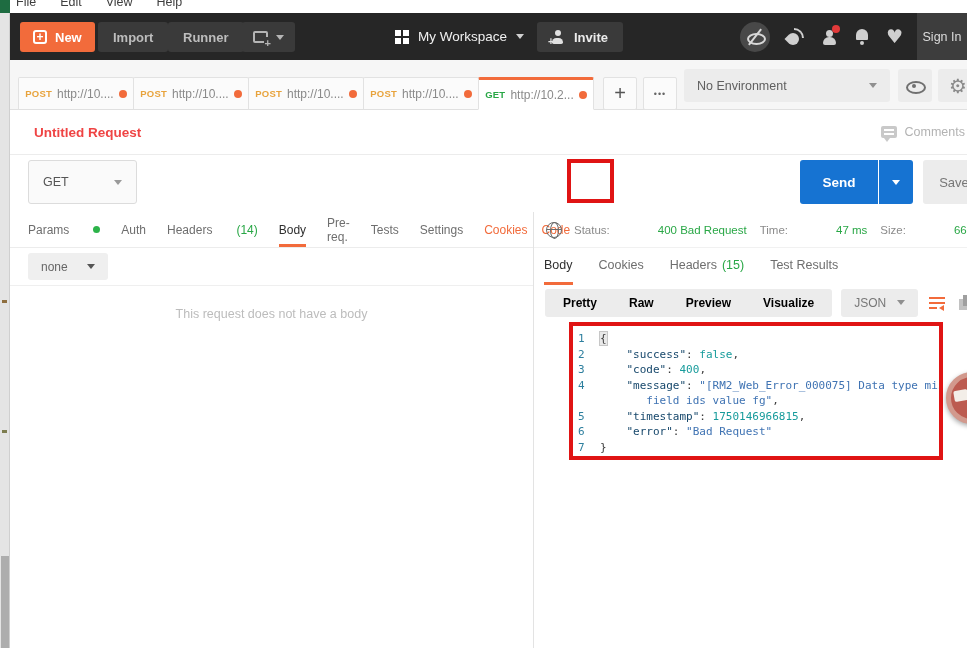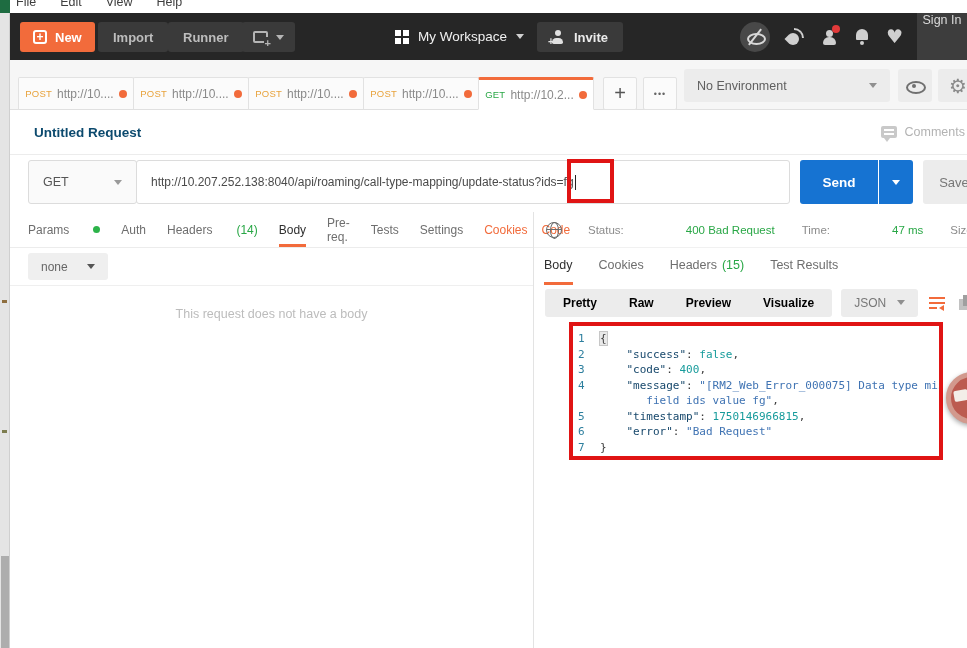--- a/index.html
+++ b/index.html
@@ -49,46 +49,46 @@
   .satellite::before { content:""; position:absolute; left:0; bottom:0; width:12px; height:12px; background:#cfcfcf; border-radius:50% 50% 50% 0; transform:rotate(45deg); }
   .satellite::after { content:""; position:absolute; right:1px; top:0; width:8px; height:8px; border-top:2px solid #cfcfcf; border-right:2px solid #cfcfcf; border-radius:0 100% 0 0; }
   .person-pin { position:relative; width:16px; height:17px; }
   .person-pin::before { content:""; position:absolute; left:4px; top:2px; width:7px; height:7px; border-radius:50%; background:#cfcfcf; }
   .person-pin::after { content:""; position:absolute; left:1px; bottom:0; width:13px; height:8px; border-radius:6px 6px 2px 2px; background:#cfcfcf; }
   .badge { position:absolute; right:-2px; top:-3px; width:8px; height:8px; border-radius:50%; background:#e23a3a; }
   .bell { position:relative; width:14px; height:17px; }
   .bell::before { content:""; position:absolute; left:1px; top:1px; width:12px; height:11px; background:#cfcfcf; border-radius:6px 6px 1px 1px; }
   .bell::after { content:""; position:absolute; left:5px; bottom:0; width:4px; height:4px; border-radius:50%; background:#cfcfcf; }
   .heart { color:#cfcfcf; font-size:19px; line-height:1; font-family:"DejaVu Sans",sans-serif; }
-  .btn-signin { position:absolute; right:0; top:0; width:50px; height:47px; background:#3d3d3d; color:#dcdcdc; font-size:12.5px; display:flex; justify-content:center; }
+  .btn-signin { position:absolute; right:0; top:0; width:50px; height:47px; background:#3d3d3d; color:#dcdcdc; font-size:12.5px; display:flex; align-items:center; justify-content:center; }
 
   
   .tabbar { position:absolute; left:0; top:60px; width:957px; height:50px; background:#f6f6f6; border-bottom:1px solid #e0e0e0; }
   .tabs { position:absolute; left:8px; bottom:-1px; display:flex; }
   .tab { width:116px; height:33px; background:#fbfbfb; border:1px solid #e2e2e2; border-bottom:1px solid #e0e0e0; display:flex; align-items:center; justify-content:center; gap:5px; border-radius:2px 2px 0 0; margin-right:-1px; }
   .tab.active { background:#fff; border-top:3px solid #f26b3b; border-bottom-color:#fff; }
-  .tab-method { font-size:9.5px; font-weight:400; letter-spacing:.2px;text-align:right; }
+  .tab-method { font-size:9.5px; font-weight:700; letter-spacing:.2px;text-align:right; }
   .tab-method.post { color:#e8a33c; } .tab-method.get { color:#29a746; }
   .tab-url { font-size:12px; color:#8a8a8a; }
   .tab-dot { width:8px; height:8px; border-radius:50%; background:#f26b3b; }
   .tab-add, .tab-more { width:34px; height:33px; background:#fbfbfb; border:1px solid #e2e2e2; display:flex; align-items:center; justify-content:center; color:#555; border-radius:2px; }
   .tab-add { margin-left:10px; font-size:20px; font-weight:400; }
   .tab-more { margin-left:6px; font-size:9px; letter-spacing:1px; color:#666; }
   .env-select { position:absolute; left:674px; top:9px; width:206px; height:33px; background:#ececec; border-radius:3px; display:flex; align-items:center; padding:0 13px; font-size:12.5px; color:#5f5f5f; }
   .env-select .caret { margin-left:auto; color:#8f8f8f; }
   .env-eye, .env-gear { position:absolute; top:9px; width:34px; height:33px; background:#ececec; border-radius:3px; display:flex; align-items:center; justify-content:center; }
   .env-eye { left:888px; } .env-gear { left:928px; width:40px; }
   .eye-icon { position:relative; width:18px; height:12px; }
   .eye-icon::before { content:""; position:absolute; left:0; top:1px; width:16px; height:9px; border:2px solid #6f6f6f; border-radius:50%; }
   .eye-icon::after { content:""; position:absolute; left:6px; top:4px; width:4px; height:4px; border-radius:50%; background:#6f6f6f; }
   .gear-icon { color:#8a8a8a; font-size:20px; font-family:"DejaVu Sans",sans-serif; line-height:1; }
 
   
   .titlerow { position:absolute; left:0; top:110px; width:957px; height:45px; border-bottom:1px solid #ececec; display:flex; align-items:center; padding-left:24px; }
-  .req-title { font-size:13.5px; font-weight:600; color:#0c4a6e; }
+  .req-title { font-size:13.5px; font-weight:600; color:#ef4444; }
   .comments { position:absolute; right:2px; display:flex; align-items:center; gap:8px; color:#b3b3b3; font-size:12.5px; }
   .comment-icon { position:relative; width:16px; height:12px; background:#c9c9c9; border-radius:2px; }
   .comment-icon::before { content:""; position:absolute; left:3px; top:3px; width:10px; height:2px; background:#fff; box-shadow:0 4px 0 #fff; }
   .comment-icon::after { content:""; position:absolute; left:3px; bottom:-4px; border-left:3px solid transparent; border-right:3px solid transparent; border-top:4px solid #c9c9c9; }
 
   
   .urlrow { position:absolute; left:0; top:155px; width:957px; height:57px; }
   .method-select { position:absolute; left:18px; top:5px; width:109px; height:44px; background:#fafafa; border:1px solid #dcdcdc; border-radius:3px; display:flex; align-items:center; padding:0 14px; font-size:12.5px; color:#555; }
   .method-select .caret { margin-left:auto; color:#9a9a9a; }
   .url-input { position:absolute; left:126px; top:5px; width:654px; height:44px; background:#fff; border:1px solid #dcdcdc; border-radius:3px; display:flex; align-items:center; padding-left:14px; font-size:12px; color:#4a4a4a; white-space:nowrap; overflow:hidden; }
@@ -108,21 +108,21 @@
   .subtab.active { color:#2f2f2f; border-bottom-color:#f26b3b; }
   .subtab .count { color:#29a746; }
   .green-dot { width:7px; height:7px; border-radius:50%; background:#2cb34a; }
   .req-links { margin-left:auto; display:flex; gap:14px; align-items:center; color:#f26b3b; }
   .bodytype-row { height:38px; border-bottom:1px solid #efefef; display:flex; align-items:center; padding-left:18px; }
   .none-chip { background:#efefef; border-radius:3px; height:27px; display:flex; align-items:center; gap:19px; padding:0 13px; font-size:12px; color:#666; }
   .none-chip .caret { color:#555; }
   .empty-msg { margin-top:21px; text-align:center; color:#bcbcbc; font-size:12.5px; }
 
   .rpane { position:absolute; left:524px; top:212px; width:433px; height:436px; overflow:hidden; }
-  .meta-row { height:36px; display:flex; align-items:center; padding-left:12px; font-size:11.5px; color:#8b8b8b; gap:19px; border-bottom:1px solid #f1f1f1; white-space:nowrap; }
+  .meta-row { height:36px; display:flex; align-items:center; padding-left:12px; font-size:11.5px; color:#8b8b8b; gap:5px; border-bottom:1px solid #f1f1f1; white-space:nowrap; }
   .globe-icon { position:relative; width:16px; height:16px; margin-right:7px; flex-shrink:0; }
   .globe-icon::before { content:""; position:absolute; inset:0; border:1.5px solid #6b6b6b; border-radius:50%; }
   .globe-icon::after { content:""; position:absolute; left:4px; top:0; width:7px; height:15px; border:1.5px solid #6b6b6b; border-radius:50%; }
   .globe-line { position:absolute; left:1px; top:7px; width:14px; height:1.5px; background:#6b6b6b; }
   .meta-row .val { color:#29a746; margin-right:8px;margin-left:43px; }
   .meta-vline { width:1px; height:18px; background:#e2e2e2; margin:0 10px 0 4px; flex-shrink:0; }
   .save-response { color:#f26b3b; font-weight:600; font-size:12px; }
   .resp-tabs { height:37px; display:flex; align-items:stretch; padding-left:10px; gap:26px; font-size:12.5px; color:#6e6e6e; }
   .resp-tab { display:flex; align-items:center; gap:5px; border-bottom:3px solid transparent; }
   .resp-tab.active { color:#2f2f2f; border-bottom-color:#f26b3b; }
@@ -270,24 +270,20 @@
       <span class="comment-icon"></span>
       <span>Comments</span>
     </div>
   </div>
 
   <div class="urlrow">
     <div class="method-select">
       <span>GET</span>
       <span class="caret"></span>
     </div>
-    <div class="url-input">
-      <span>http://10.207.252.138:8040/api/roaming/call-type-mapping/update-status?ids=fg</span>
-        <span class="text-cursor"></span>
-    </div>
     <div class="anno-box anno-url"></div>
     <div class="btn-send">
       <span>Send</span>
     </div>
     <div class="btn-send-caret">
         <span class="caret"></span>
       </div>
     <div class="btn-save">
       <span>Save</span>
     </div>

